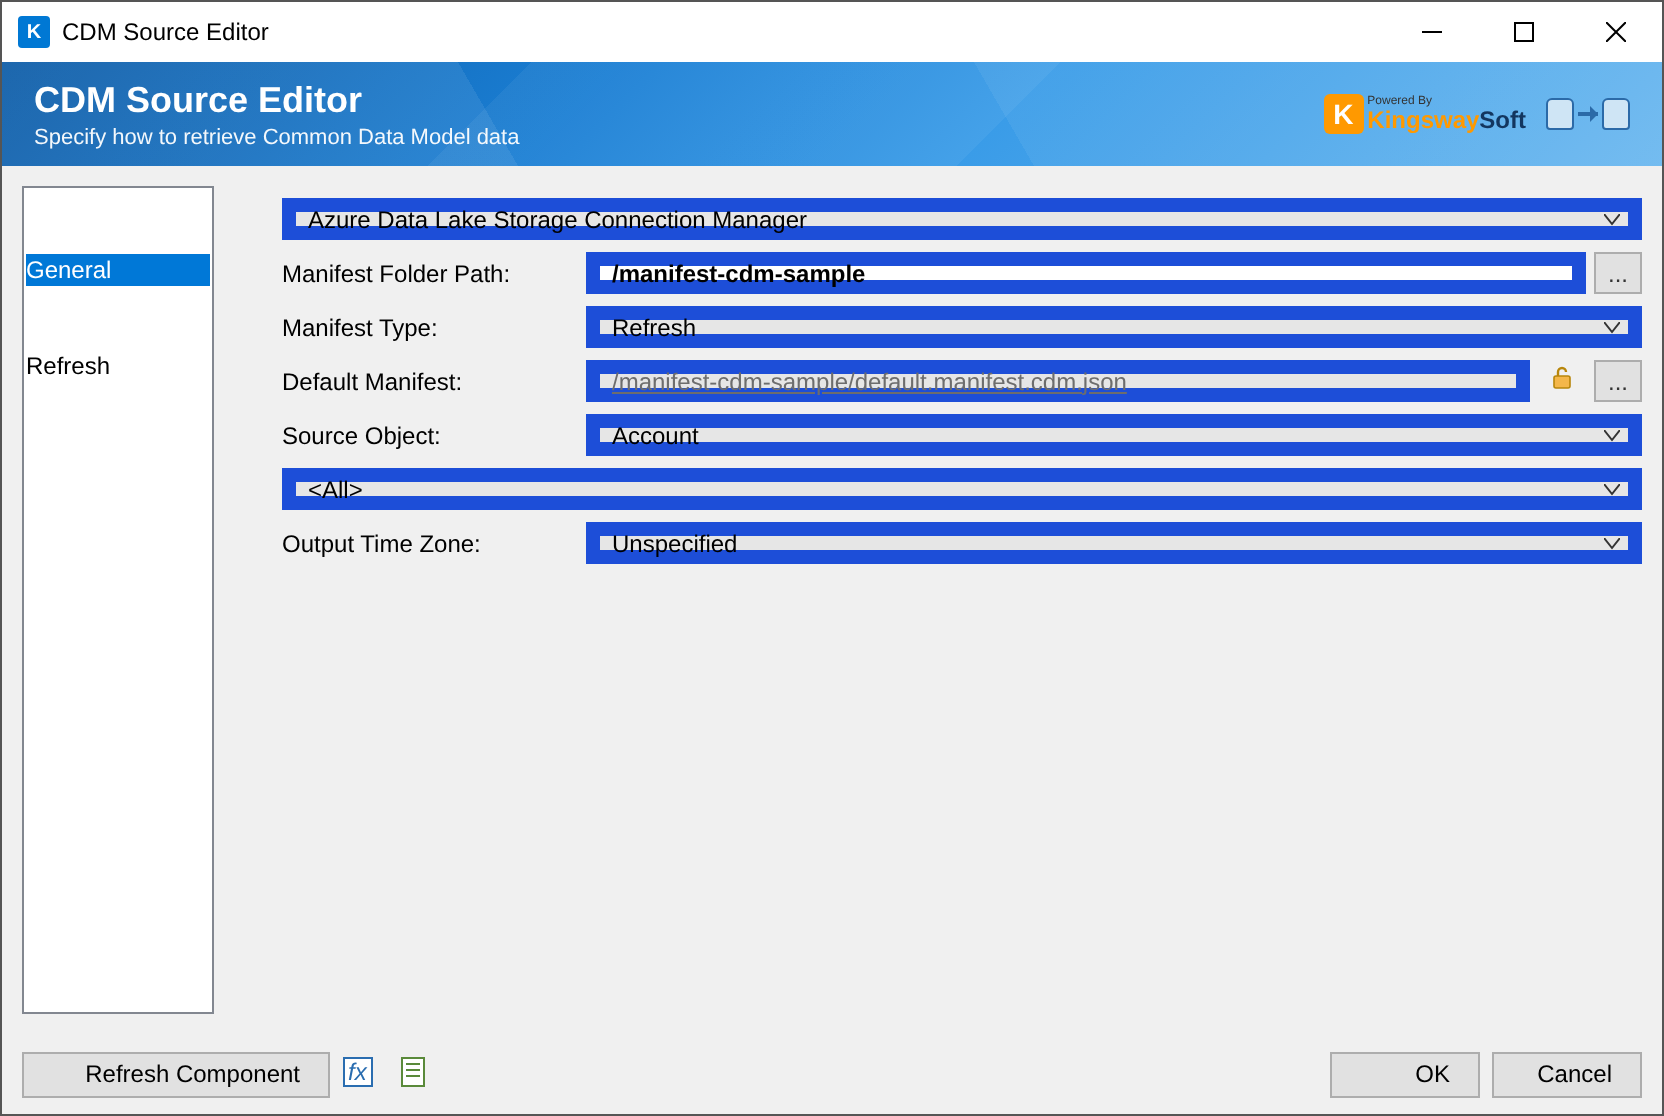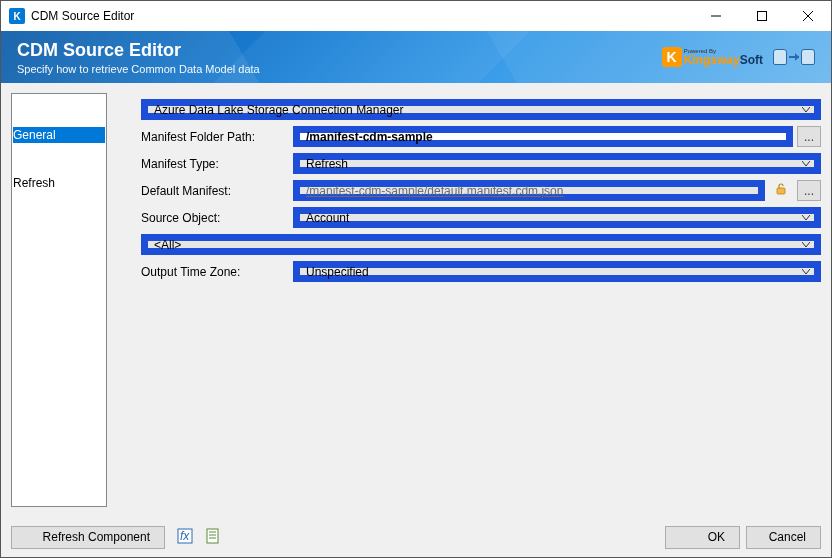--- a/index.html
+++ b/index.html
@@ -46,21 +46,21 @@
 .combo .chev { position: absolute; right: 4px; top: 50%; transform: translateY(-50%); }
 .combo .chev svg { width: 8px; height: 6px; display: block; }
 .txt.editable { background: #fff; font-weight: bold; }
 .txt.readonly { color: #6d6d6d; background: #e6e6e6; text-decoration: underline; }
 .sq-btn { width: 24px; height: 21px; border: 1px solid #adadad; background: #e1e1e1; display: flex; align-items: center; justify-content: center; cursor: pointer; font-size: 11px; color: #333; }
 .sq-btn.lock { border: none; background: transparent; }
 
 .footer { height: 40px; background: #f0f0f0; display: flex; align-items: center; padding: 0 10px; gap: 6px; }
 .footer .btn { height: 23px; border: 1px solid #adadad; background: #e1e1e1; padding: 0 14px; display: flex; align-items: center; justify-content: flex-end; cursor: pointer; min-width: 75px; }
 .footer .refresh { min-width: 154px; }
-.footer .icon-btn { width: 22px; height: 22px; display: flex; align-items: center; justify-content: flex-end; cursor: pointer; }
+.footer .icon-btn { width: 22px; height: 22px; display: flex; align-items: center; justify-content: flex-start; cursor: pointer; }
 .footer .spacer { flex: 1; }
 </style>
 </head>
 <body>
 
 <div class="titlebar">
   <div class="app-icon">K</div>
   <div class="title">CDM Source Editor</div>
   <div class="win-controls">
     <div class="win-btn">

